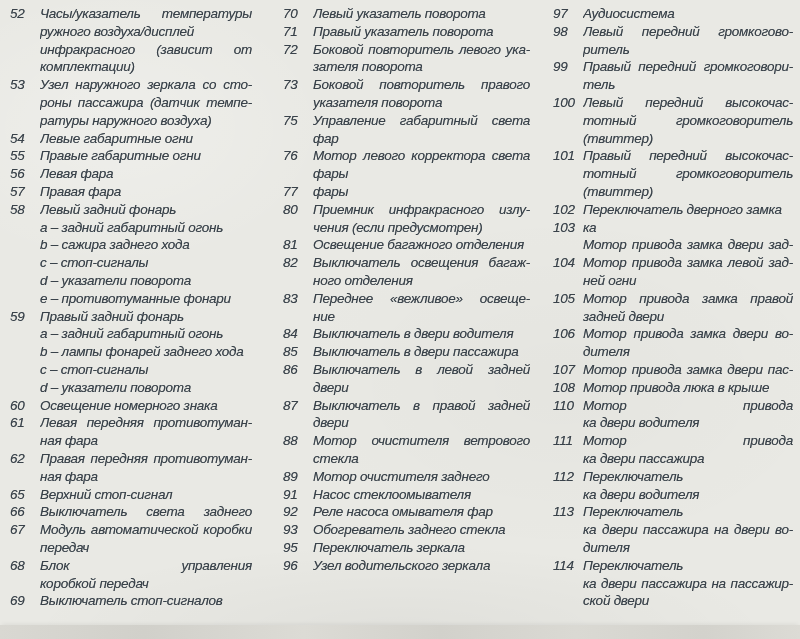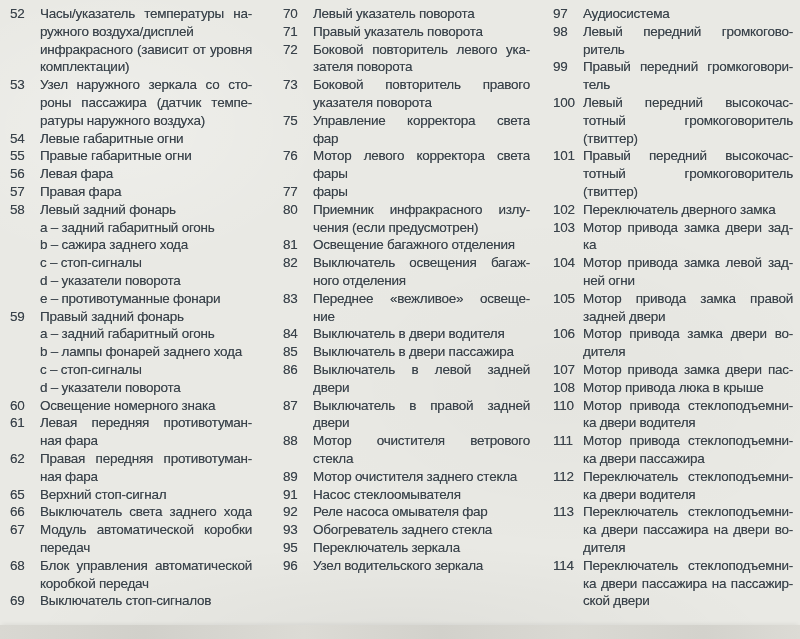--- a/index.html
+++ b/index.html
@@ -6,21 +6,21 @@
   body{
     width:800px;height:639px;overflow:hidden;
     font-family:"Liberation Sans",sans-serif;
     background:
       radial-gradient(ellipse 300px 200px at 15% 20%, rgba(255,255,255,.25), rgba(255,255,255,0) 70%),
       radial-gradient(ellipse 400px 250px at 70% 60%, rgba(0,0,0,.02), rgba(0,0,0,0) 70%),
       radial-gradient(ellipse 500px 120px at 50% 99%, rgba(0,0,0,.04), rgba(0,0,0,0) 75%),
       #e9e9e4;
     color:#39424a;
   }
-  .page{position:relative;width:716px;height:639px;}
+  .page{position:relative;width:716px;height:639px;font-style:italic;}
   .col{position:absolute;top:5px;}
   .col-1{left:10px;width:242px;}
   .col-2{left:283px;width:247px;}
   .col-3{left:553px;width:240px;}
   .row{display:flex;align-items:flex-start;}
   .num{
     flex:0 0 30px;max-width:30px;
     font-size:13.5px;line-height:17.8px;
     letter-spacing:-0.25px;
     text-shadow:0 0 0.6px rgba(57,66,74,.55);
@@ -227,21 +227,21 @@
       <div class="row">
         <span class="num">73</span>
         <span class="txt">
           <span class="ln j">Боковой повторитель правого</span>
           <span class="ln">указателя поворота</span>
         </span>
       </div>
       <div class="row">
         <span class="num">75</span>
         <span class="txt">
-          <span class="ln j">Управление корректора света</span>
+          <span class="ln j">Управление габаритный света</span>
           <span class="ln">фар</span>
         </span>
       </div>
       <div class="row">
         <span class="num">76</span>
         <span class="txt">
           <span class="ln j">Мотор левого корректора света</span>
           <span class="ln">фары</span>
         </span>
       </div>
@@ -387,22 +387,22 @@
       </div>
       <div class="row">
         <span class="num">102</span>
         <span class="txt">
           <span class="ln">Переключатель дверного замка</span>
         </span>
       </div>
       <div class="row">
         <span class="num">103</span>
         <span class="txt">
+          <span class="ln">ка</span>
           <span class="ln j">Мотор привода замка двери зад-</span>
-          <span class="ln">ка</span>
         </span>
       </div>
       <div class="row">
         <span class="num">104</span>
         <span class="txt">
           <span class="ln j">Мотор привода замка левой зад-</span>
           <span class="ln">ней огни</span>
         </span>
       </div>
       <div class="row">

